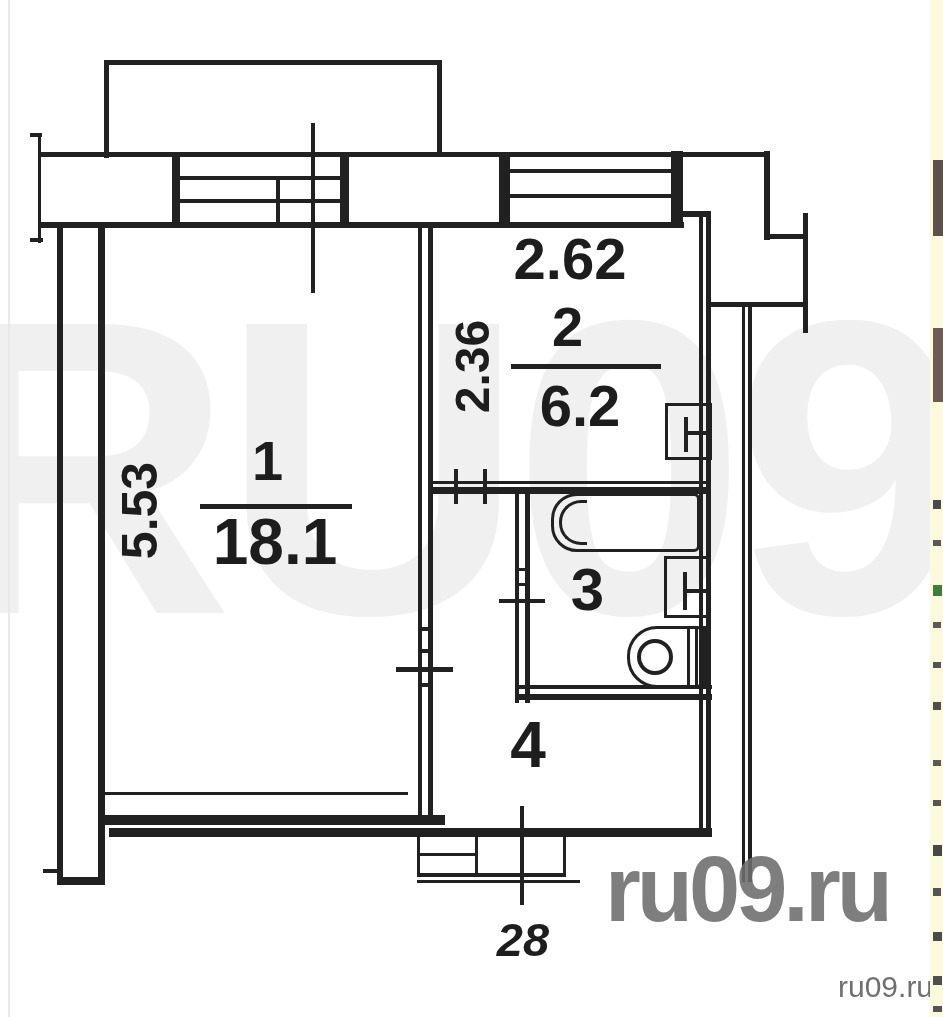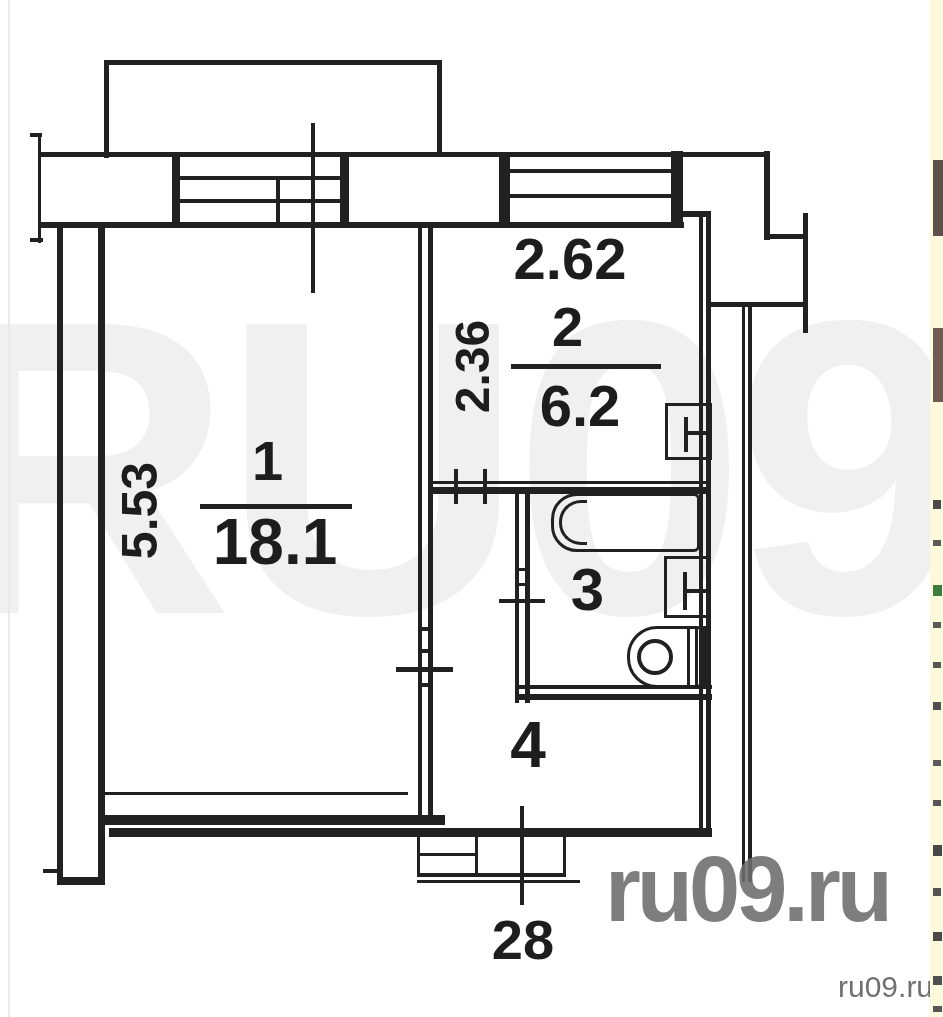--- a/index.html
+++ b/index.html
@@ -133,21 +133,21 @@
   <div class="lbl" style="left:200px;top:510px;width:150px;height:64px;font-size:64px;line-height:64px;">18.1</div>
 
   <div class="lbl" style="left:535px;top:296px;width:65px;height:62px;font-size:56px;line-height:62px;">2</div>
   <div class="w" style="left:511px;top:364px;width:150px;height:5px;z-index:3;"></div>
   <div class="lbl" style="left:515px;top:372px;width:130px;height:68px;font-size:58px;line-height:68px;">6.2</div>
 
   <div class="lbl" style="left:550px;top:556px;width:75px;height:68px;font-size:60px;line-height:68px;">3</div>
 
   <div class="lbl" style="left:488px;top:706px;width:80px;height:78px;font-size:64px;line-height:78px;">4</div>
 
-  <div class="lbl" style="left:473px;top:908px;width:100px;height:64px;font-size:56px;line-height:64px;">28</div>
+  <div class="lbl" style="left:473px;top:908px;width:100px;height:64px;font-size:47px;line-height:64px;font-style:italic;">28</div>
 
   <div class="wm" style="left:605px;top:843px;font-size:92px;line-height:1;letter-spacing:-4px;color:var(--wm-large);opacity:.88;">ru09.ru</div>
 
   <div class="wm" style="left:838px;top:972px;font-size:30px;line-height:1;font-weight:400;color:var(--wm-corner);">ru09.ru</div>
 
   <div id="side-strip"></div>
   <div class="frag" style="right:0;top:160px;width:10px;height:76px;background:#60504a;"></div>
   <div class="frag" style="right:0;top:328px;width:10px;height:74px;background:#6e5c52;"></div>
   <div class="frag" style="right:2px;top:500px;width:8px;height:9px;background:#4a4a4a;"></div>
   <div class="frag" style="right:2px;top:540px;width:8px;height:6px;background:#5a5a5a;"></div>

